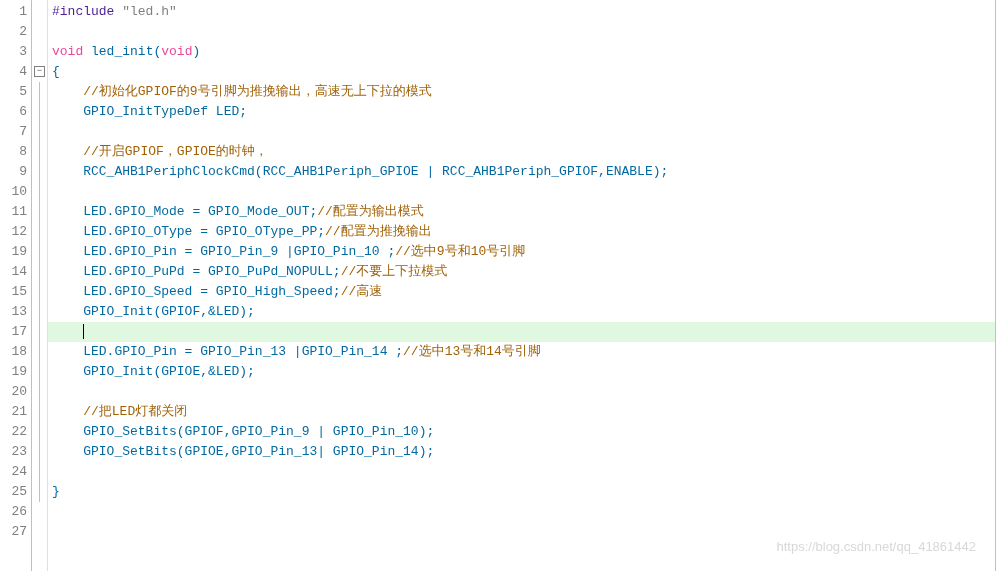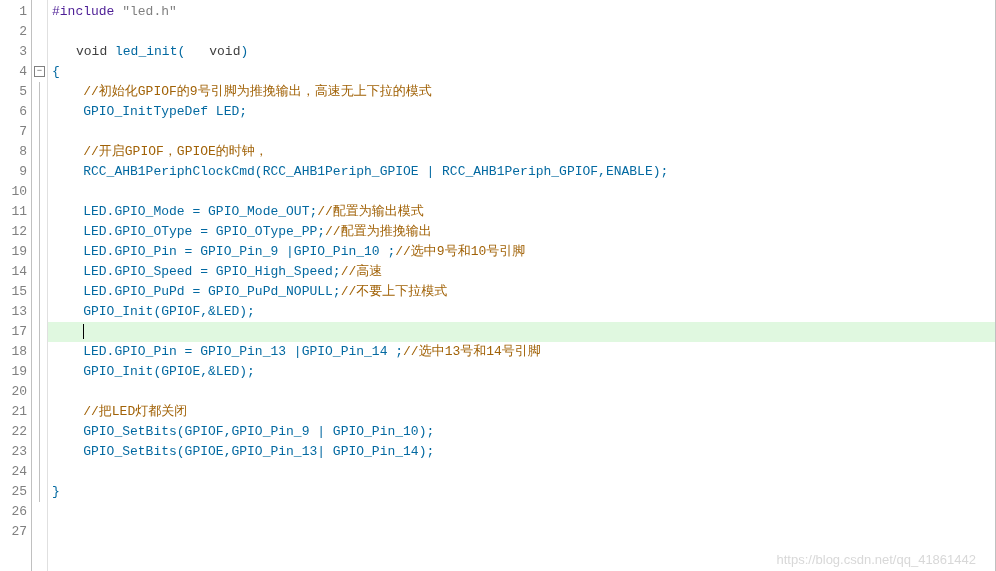--- a/index.html
+++ b/index.html
@@ -70,27 +70,27 @@
       background: #e0f8e0;
       position: absolute;
       left: 0;
       right: 0;
       height: 20px;
       z-index: 0;
     }
     .code-line > span { position: relative; z-index: 1; }
     .preprocessor { color: #4c1d95; }
     .string { color: #808080; }
-    .keyword { color: #404040; margin-left: 24px; }
+    .keyword { color: #ec4899; }
     .comment { color: #a16207; }
     .normal { color: #0369a1; }
     .watermark {
       position: absolute;
       right: 20px;
-      bottom: 4px;
+      bottom: 17px;
       color: #d8d8d8;
       font-size: 13px;
       font-family: Arial, sans-serif;
     }
     .cursor-bar {
       display: inline-block;
       width: 1px;
       height: 15px;
       background: #000;
       vertical-align: middle;
@@ -141,22 +141,22 @@
       <div class="code-line"><span class="normal">{</span></div>
       <div class="code-line"><span class="normal">    </span><span class="comment">//初始化GPIOF的9号引脚为推挽输出，高速无上下拉的模式</span></div>
       <div class="code-line"><span class="normal">    GPIO_InitTypeDef LED;</span></div>
       <div class="code-line"><span>&nbsp;</span></div>
       <div class="code-line"><span class="normal">    </span><span class="comment">//开启GPIOF，GPIOE的时钟，</span></div>
       <div class="code-line"><span class="normal">    RCC_AHB1PeriphClockCmd(RCC_AHB1Periph_GPIOE | RCC_AHB1Periph_GPIOF,ENABLE);</span></div>
       <div class="code-line"><span>&nbsp;</span></div>
       <div class="code-line"><span class="normal">    LED.GPIO_Mode = GPIO_Mode_OUT;</span><span class="comment">//配置为输出模式</span></div>
       <div class="code-line"><span class="normal">    LED.GPIO_OType = GPIO_OType_PP;</span><span class="comment">//配置为推挽输出</span></div>
       <div class="code-line"><span class="normal">    LED.GPIO_Pin = GPIO_Pin_9 |GPIO_Pin_10 ;</span><span class="comment">//选中9号和10号引脚</span></div>
+      <div class="code-line"><span class="normal">    LED.GPIO_PuPd = GPIO_PuPd_NOPULL;</span><span class="comment">//不要上下拉模式</span></div>
       <div class="code-line"><span class="normal">    LED.GPIO_Speed = GPIO_High_Speed;</span><span class="comment">//高速</span></div>
-      <div class="code-line"><span class="normal">    LED.GPIO_PuPd = GPIO_PuPd_NOPULL;</span><span class="comment">//不要上下拉模式</span></div>
       <div class="code-line"><span class="normal">    GPIO_Init(GPIOF,&amp;LED);</span></div>
       <div class="code-line"><span class="normal">    </span><span class="cursor-bar"></span></div>
       <div class="code-line"><span class="normal">    LED.GPIO_Pin = GPIO_Pin_13 |GPIO_Pin_14 ;</span><span class="comment">//选中13号和14号引脚</span></div>
       <div class="code-line"><span class="normal">    GPIO_Init(GPIOE,&amp;LED);</span></div>
       <div class="code-line"><span>&nbsp;</span></div>
       <div class="code-line"><span class="normal">    </span><span class="comment">//把LED灯都关闭</span></div>
       <div class="code-line"><span class="normal">    GPIO_SetBits(GPIOF,GPIO_Pin_9 | GPIO_Pin_10);</span></div>
       <div class="code-line"><span class="normal">    GPIO_SetBits(GPIOE,GPIO_Pin_13| GPIO_Pin_14);</span></div>
       <div class="code-line"><span>&nbsp;</span></div>
       <div class="code-line"><span class="normal">}</span></div>

